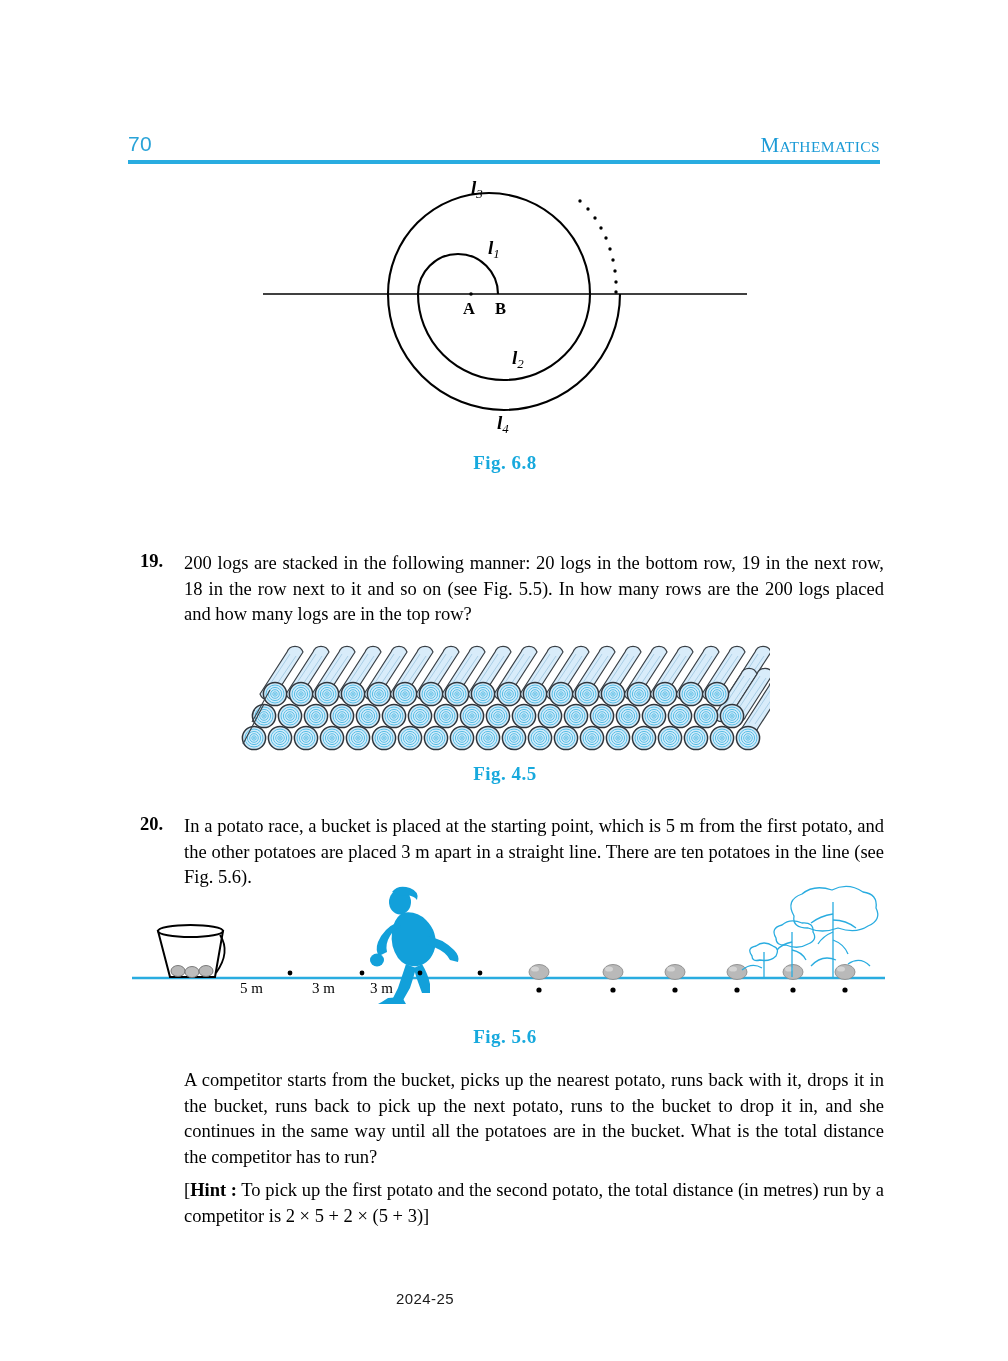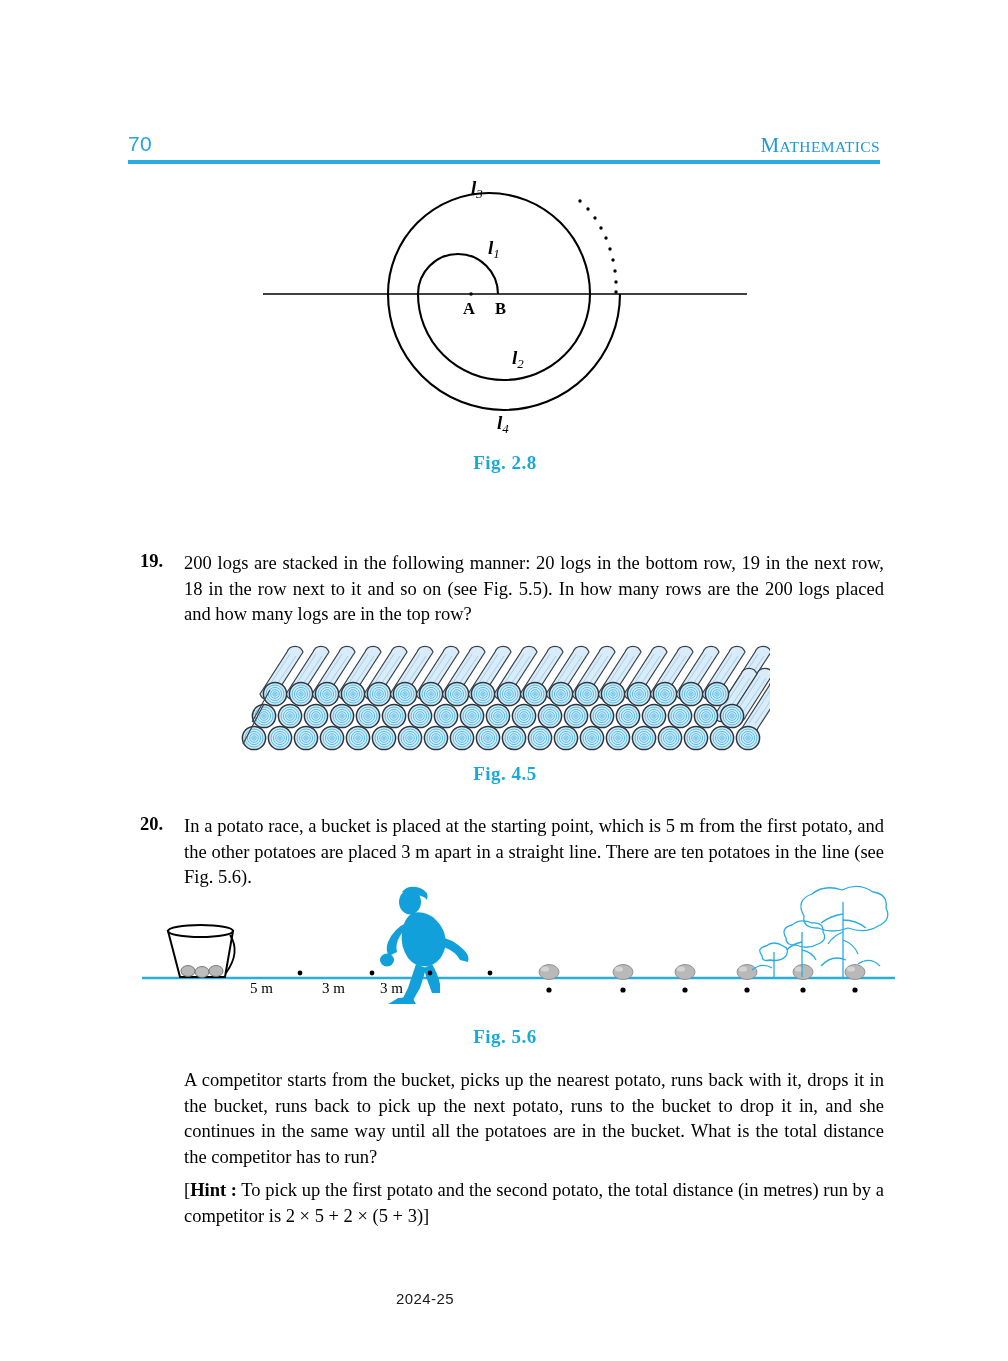--- a/index.html
+++ b/index.html
@@ -109,21 +109,21 @@
     position: absolute;
     left: 240px;
     top: 632px;
     width: 530px;
     height: 122px;
   }
 
   
   .fig56 {
     position: absolute;
-    left: 140px;
+    left: 130px;
     top: 880px;
     width: 760px;
     height: 125px;
   }
 
   
   .footer {
     position: absolute;
     left: 0;
     top: 1290px;
@@ -177,21 +177,21 @@
 
     
     <div style="position:absolute;left:216px;top:-3px;font-size:19px;"><span class="ital bold">l</span><sub class="ital">3</sub></div>
     <div style="position:absolute;left:233px;top:57px;font-size:19px;"><span class="ital bold">l</span><sub class="ital">1</sub></div>
     <div style="position:absolute;left:257px;top:167px;font-size:19px;"><span class="ital bold">l</span><sub class="ital">2</sub></div>
     <div style="position:absolute;left:242px;top:232px;font-size:19px;"><span class="ital bold">l</span><sub class="ital">4</sub></div>
     <div style="position:absolute;left:208px;top:119px;font-size:16.5px;font-weight:bold;">A</div>
     <div style="position:absolute;left:240px;top:119px;font-size:16.5px;font-weight:bold;">B</div>
   </div>
 
-  <div class="fig-caption" style="left:255px;top:452px;width:500px;">Fig. 2.8</div>
+  <div class="fig-caption" style="left:255px;top:452px;width:500px;">Fig. 6.8</div>
 
 
   <div class="q-num" style="left:140px;top:551px;">19.</div>
   <div class="body-text" style="left:184px;top:551px;width:700px;">200 logs are stacked in the following manner: 20 logs in the bottom row, 19 in the next row, 18 in the row next to it and so on (see Fig. 5.5). In how many rows are the 200 logs placed and how many logs are in the top row?</div>
 
   <div class="fig55">
     <svg width="530" height="122" viewBox="0 0 530 122">
       <defs>
         <g id="logbody">
 

